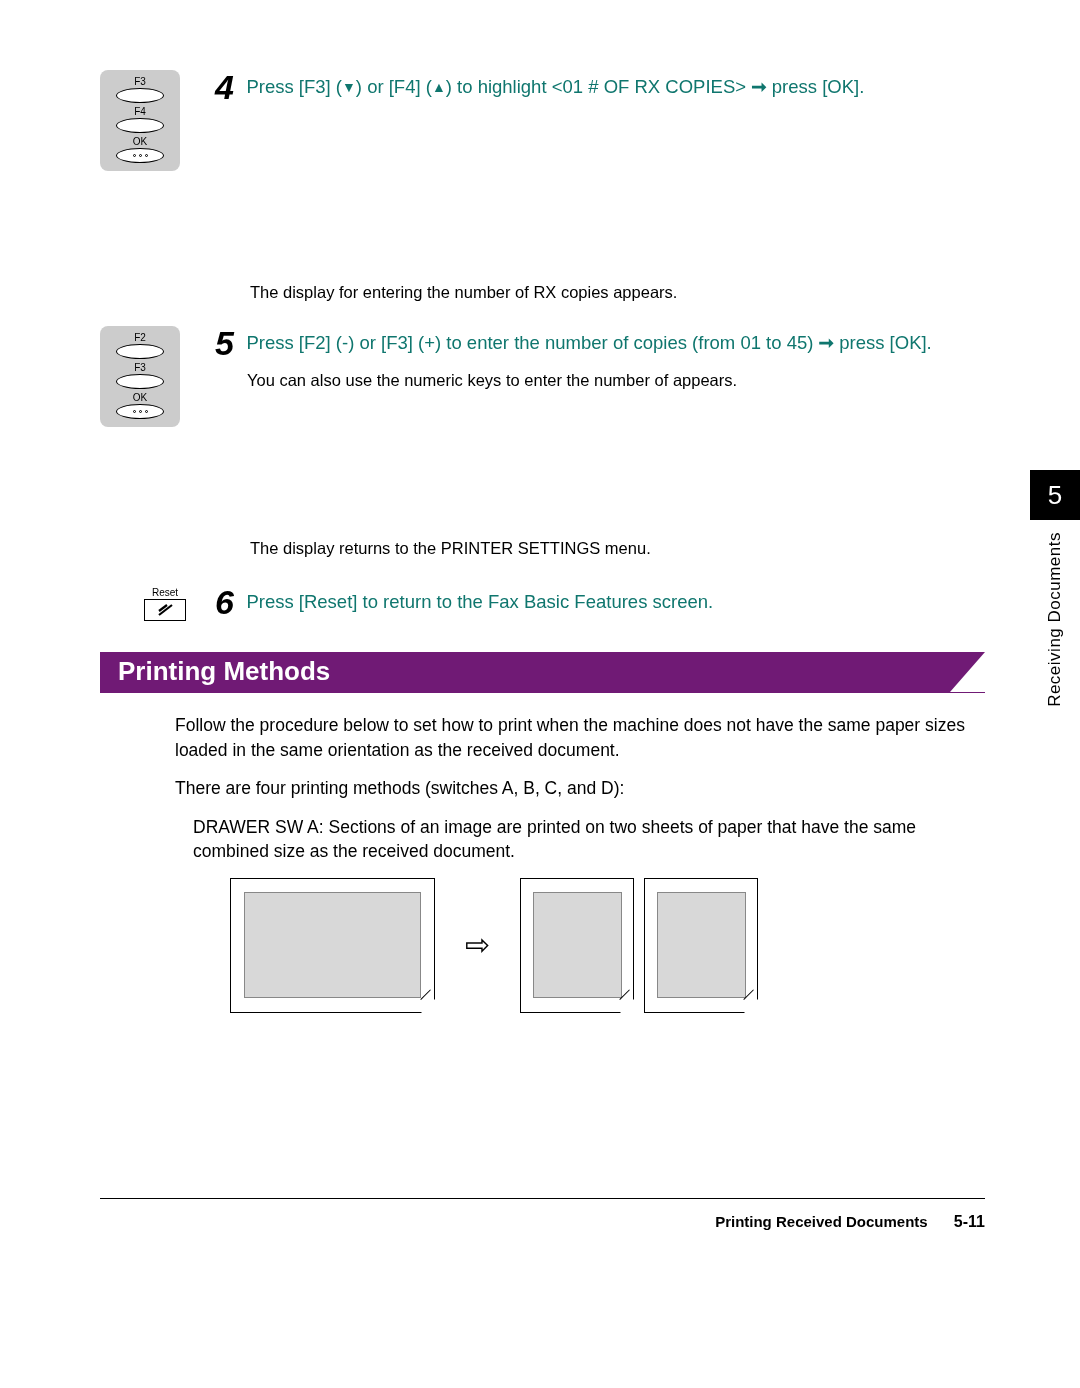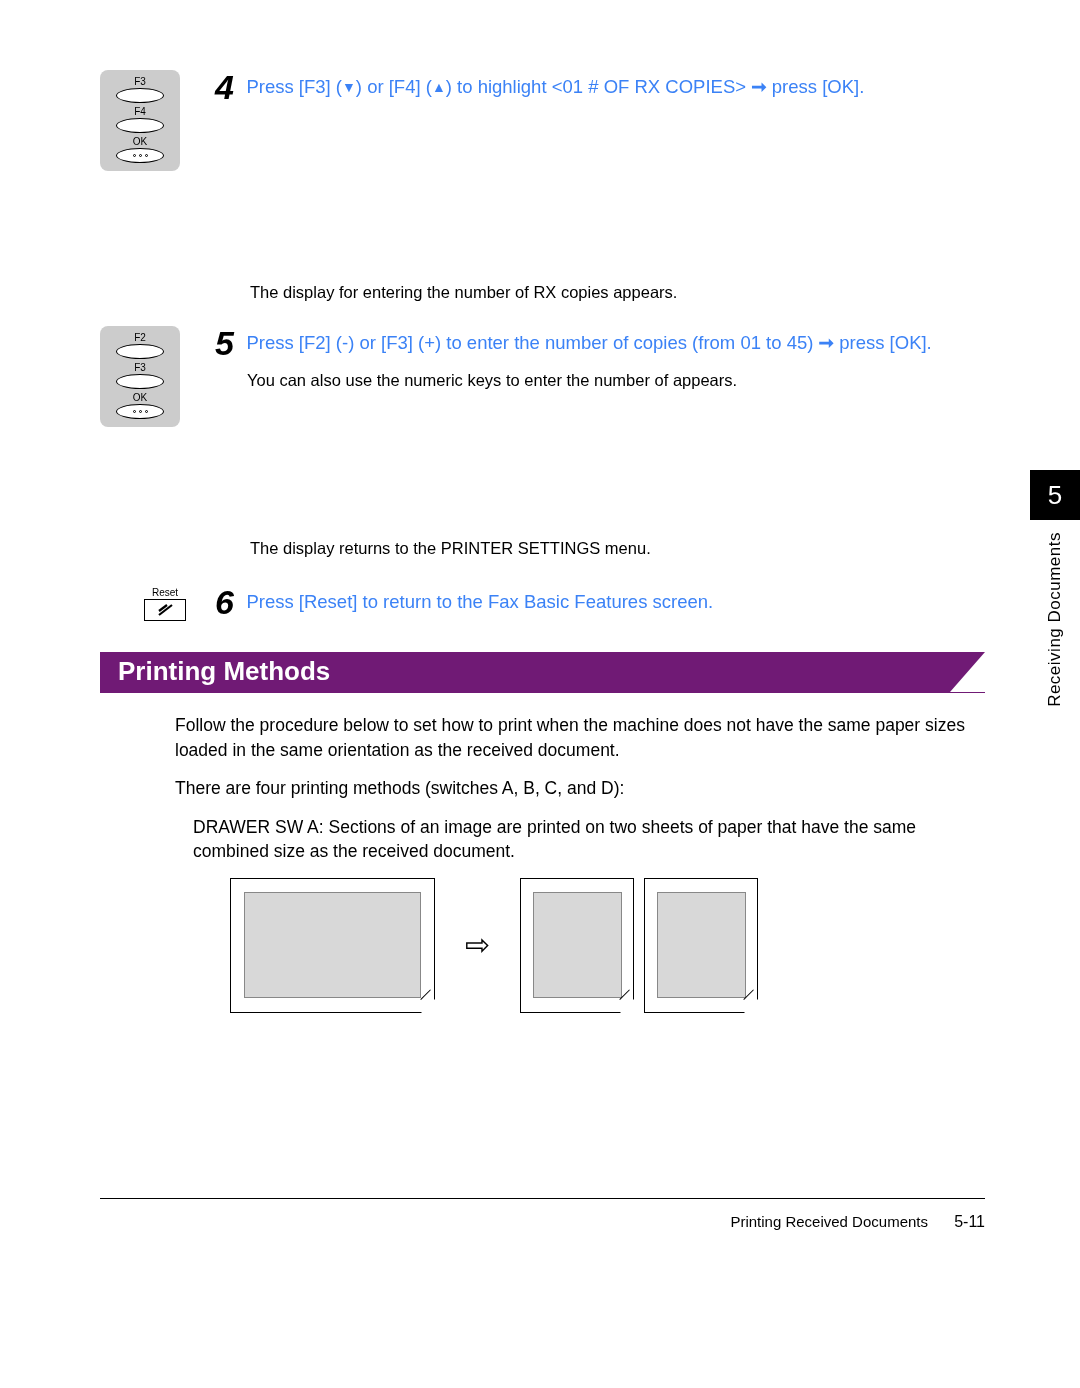--- a/index.html
+++ b/index.html
@@ -92,21 +92,21 @@
       font-weight: 900;
       font-style: italic;
       display: inline-block;
       vertical-align: top;
       margin-right: 8px;
       margin-top: -6px;
     }
     .step-text {
       font-size: 18.5px;
       line-height: 1.4;
-      color: #3b82f6;
+      color: #0f766e;
       display: inline;
     }
     .step-note {
       font-size: 16.5px;
       margin-left: 32px;
       margin-top: 6px;
       line-height: 1.4;
     }
     .sub-text {
       font-size: 16.5px;
@@ -366,21 +366,21 @@
             <div class="fold"></div>
           </div>
         <div class="tall-outer">
             <div class="tall-fill"></div>
             <div class="fold"></div>
           </div>
       </div>
     </div>
   </div>
 
-  <div class="footer-line" style="margin-top:185px;">
+  <div class="footer-line" style="margin-top:185px;font-weight:bold;">
     <span>Printing Received Documents</span>
     <span class="footer-page">5-11</span>
   </div>
 
 </div>
 
 <div class="side-tab">
   <div class="tab-box">5</div>
   <div class="vert-text">Receiving Documents</div>
 </div>

